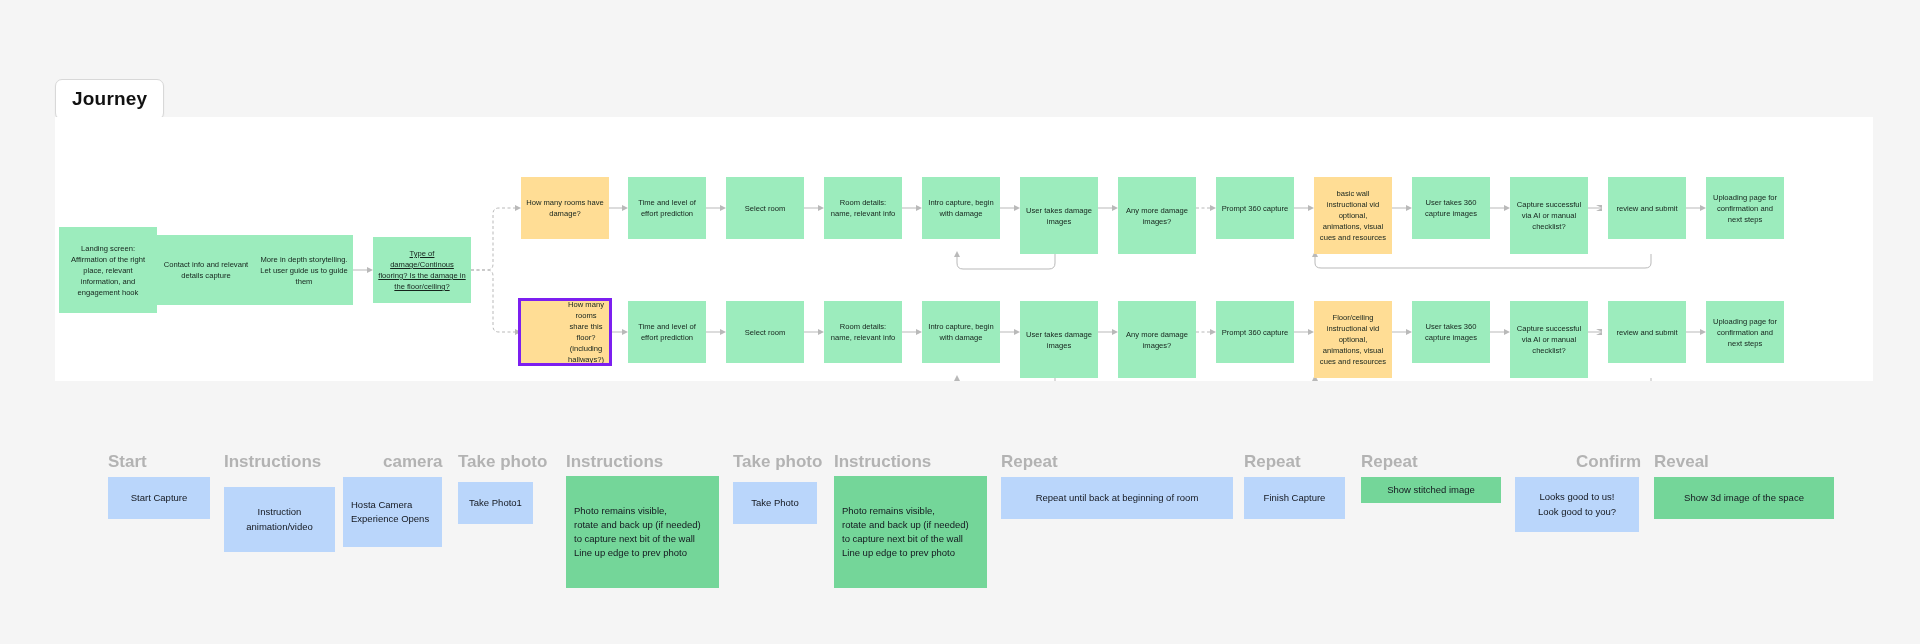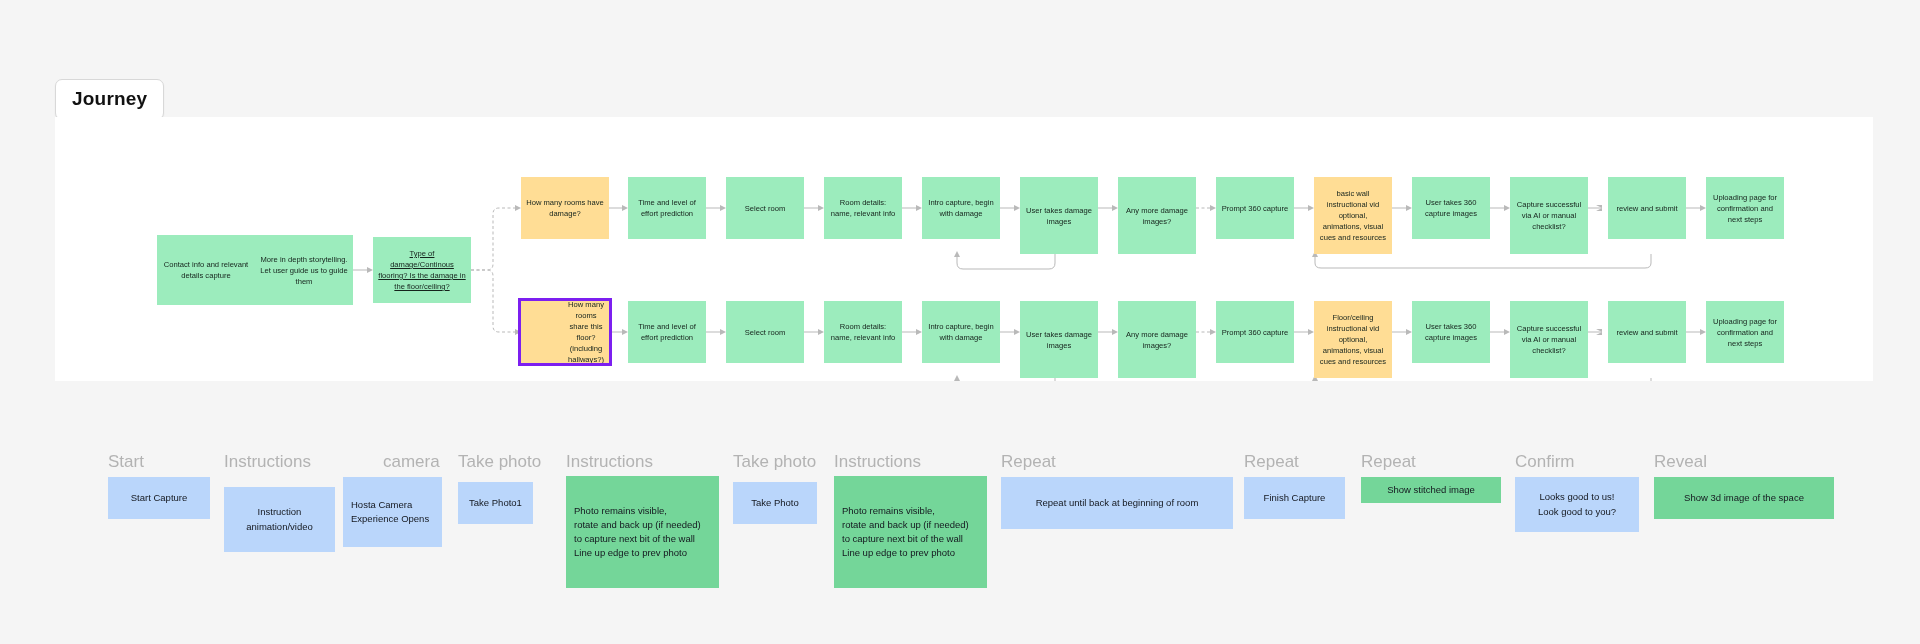--- a/index.html
+++ b/index.html
@@ -43,21 +43,21 @@
   .node.yellow { background: #ffdd95; }
   .node.sel    { outline: 3px solid #7c1ff0; outline-offset: 0px; padding-left: 47px; }
 
   
   .wires { position: absolute; left: 0; top: 0; width: 1818px; height: 264px; pointer-events: none; }
   .wires path, .wires line { fill: none; stroke: #b9b9b9; stroke-width: 1; }
   .wires .dash { stroke-dasharray: 3 2.5; }
   .wires polygon { fill: #b9b9b9; }
   .lane-title {
     position: absolute;
-    font-size: 17px; color: #b3b3b3; font-weight: 400;
+    font-size: 17px; color: #b3b3b3; font-weight: 700;
     white-space: nowrap;
   }
   .card {
     position: absolute;
     display: flex; align-items: center; justify-content: center;
     text-align: center;
     font-size: 9.5px; line-height: 1.5; color: #14181f;
     padding: 4px 8px;
     white-space: pre-line;
   }
@@ -161,20 +161,22 @@
       <g>
         <path d="M1596 137 V146 Q1596 151 1590 151 H1266 Q1260 151 1260 146 V137"></path>
         <polygon points="1257,140 1260,134 1263,140"></polygon>
       </g>
       <g>
         <path d="M1596 261 V270 Q1596 275 1590 275 H1266 Q1260 275 1260 270 V261"></path>
         <polygon points="1257,264 1260,258 1263,264"></polygon>
       </g>
     </svg>
 
+    <div class="node green" style="left:4px;   top:110px; width:98px;  height:86px;">Landing screen:
+Affirmation of the right place, relevant information, and engagement hook</div>
     <div class="node green" style="left:102px; top:118px; width:98px;  height:70px;">Contact info and relevant details capture</div>
     <div class="node green" style="left:200px; top:118px; width:98px;  height:70px;">More in depth storytelling. Let user guide us to guide them</div>
     <div class="node green" style="left:318px; top:120px; width:98px;  height:66px;text-decoration:underline;">Type of damage/Continous flooring? Is the damage in the floor/ceiling?</div>
 
     <div class="node yellow" style="left:466px;  top:60px; width:88px; height:62px;">How many rooms have damage?</div>
     <div class="node green" style="left:573px;  top:60px; width:78px; height:62px;">Time and level of effort prediction</div>
     <div class="node green" style="left:671px;  top:60px; width:78px; height:62px;">Select room</div>
     <div class="node green" style="left:769px;  top:60px; width:78px; height:62px;">Room details: name, relevant info</div>
     <div class="node green" style="left:867px;  top:60px; width:78px; height:62px;">Intro capture, begin with damage</div>
     <div class="node green" style="left:965px;  top:60px; width:78px; height:77px;">User takes damage images</div>
@@ -222,29 +224,29 @@
 
     <div class="lane-title" style="left:733px; top:452px;">Take photo</div>
     <div class="card blue" style="left:733px; top:482px; width:84px; height:42px;">Take Photo</div>
 
     <div class="lane-title" style="left:834px; top:452px;">Instructions</div>
     <div class="card green left" style="left:834px; top:476px; width:153px; height:112px; align-items:center;">Photo remains visible,
 rotate and back up (if needed) to capture next bit of the wall
 Line up edge to prev photo</div>
 
     <div class="lane-title" style="left:1001px; top:452px;">Repeat</div>
-    <div class="card blue" style="left:1001px; top:477px; width:232px; height:52px;">Repeat until back at beginning of room</div>
+    <div class="card blue" style="left:1001px; top:477px; width:232px; height:42px;">Repeat until back at beginning of room</div>
 
     <div class="lane-title" style="left:1244px; top:452px;">Repeat</div>
     <div class="card blue" style="left:1244px; top:477px; width:101px; height:42px;">Finish Capture</div>
 
     <div class="lane-title" style="left:1361px; top:452px;">Repeat</div>
     <div class="card green" style="left:1361px; top:477px; width:140px; height:26px;">Show stitched image</div>
 
-    <div class="lane-title" style="left:1515px; top:452px;">Confirm</div>
+    <div class="lane-title" style="left:1576px; top:452px;">Confirm</div>
     <div class="card blue" style="left:1515px; top:477px; width:124px; height:55px;">Looks good to us!
 Look good to you?</div>
 
     <div class="lane-title" style="left:1654px; top:452px;">Reveal</div>
     <div class="card green" style="left:1654px; top:477px; width:180px; height:42px;">Show 3d image of the space</div>
 
   </div>
 </div>
 
 </body></html>

